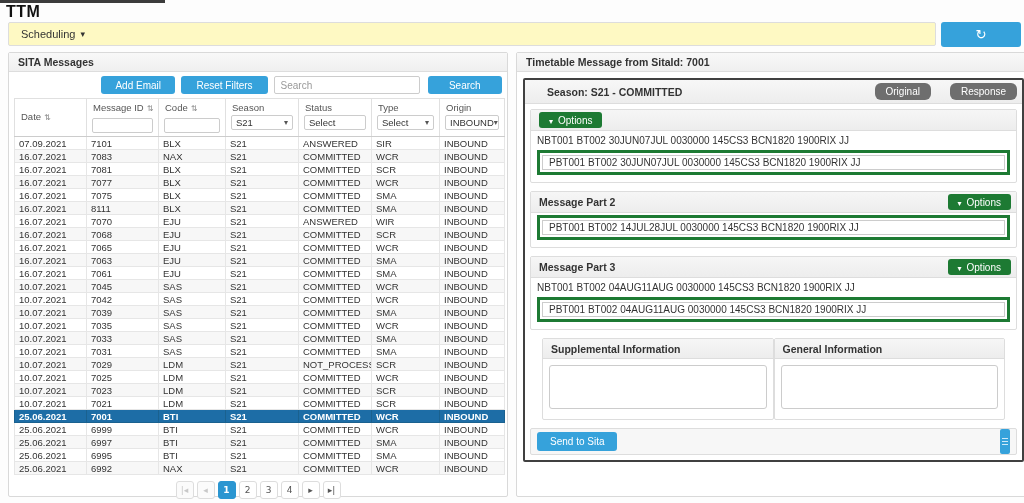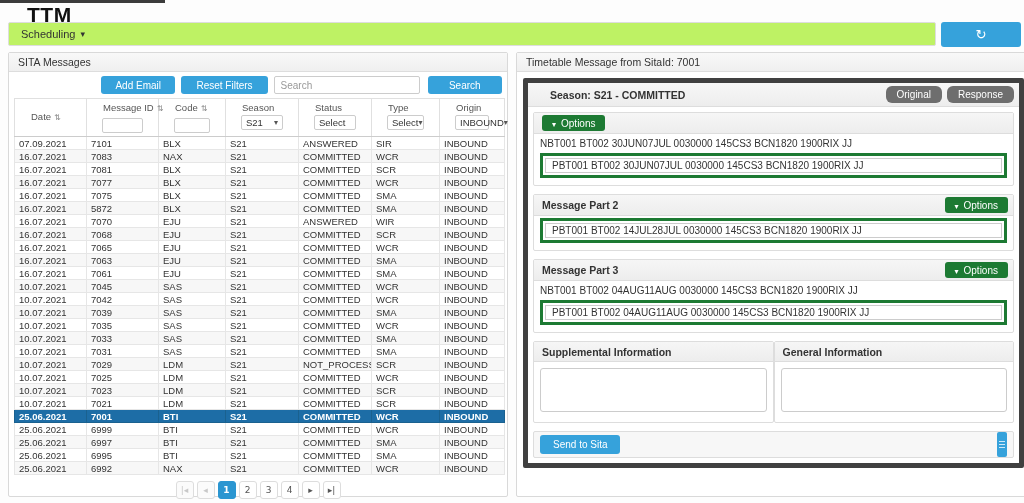--- a/index.html
+++ b/index.html
@@ -2,60 +2,60 @@
 <html><head>
 <meta charset="utf-8">
 <style>
   * { box-sizing: border-box; margin: 0; padding: 0; }
   html,body { width:1024px; height:503px; }
   body {
     font-family: "Liberation Sans", sans-serif;
     background:#fdfdfd; color:#333; overflow:hidden; position:relative;
   }
   .top-strip { position:absolute; left:0; top:0; width:165px; height:3px; background:#3c3c3c; }
-  .app-title { position:absolute; left:27px; top:3px; font-size:21px; font-weight:bold; color:#111; letter-spacing:.5px; }
+  .app-title { position:absolute; left:6px; top:3px; font-size:16px; font-weight:bold; color:#111; letter-spacing:.5px; }
   .nav-bar {
     position:absolute; left:8px; top:22px; width:928px; height:24px;
-    background:#bef264; border:1px solid #ddd; border-radius:2px;
+    background:#fef9c3; border:1px solid #ddd; border-radius:2px;
     display:flex; align-items:center; padding:0 12px; font-size:11px; color:#333; cursor:pointer;
   }
   .nav-bar .caret { font-size:9px; margin-left:5px; color:#333; }
   .refresh-btn {
     position:absolute; left:941px; top:22px; width:80px; height:25px;
     background:#36a2db; border:none; border-radius:3px; color:#fff; font-size:13px; cursor:pointer;
     display:flex; align-items:center; justify-content:center; font-family:"DejaVu Sans",sans-serif;
   }
   .panel {
     position:absolute; top:52px; background:#fff; border:1px solid #d9d9d9; border-radius:2px;
     height:445px; display:flex; flex-direction:column;
   }
   .panel-left  { left:8px;  width:500px; }
   .panel-right { left:516px; width:515px; }
   .panel-header {
     height:19px; background:linear-gradient(#f8f8f8,#efefef); border-bottom:1px solid #ddd;
-    font-size:10.5px; font-weight:normal; color:#333; display:flex; align-items:center; padding:0 9px; flex:none;
+    font-size:10.5px; font-weight:bold; color:#333; display:flex; align-items:center; padding:0 9px; flex:none;
   }
   
   .toolbar { display:flex; align-items:center; padding:4px 5px 4px 92px; gap:6px; flex:none; }
   .btn-blue {
     background:#36a2db; color:#fff; border:none; border-radius:3px;
     font-size:10px; font-family:"Liberation Sans",sans-serif; height:18px; cursor:pointer; padding:0 10px;
   }
   .btn-add { width:76px; } .btn-reset { width:88px; } .btn-search { width:76px; margin-left:2px; }
   .search-input {
     flex:1; height:18px; border:1px solid #ccc; border-radius:2px; font-size:10px; padding:0 6px; color:#333;
     font-family:"Liberation Sans",sans-serif;
   }
   .search-input::placeholder { color:#999; }
   
   table { border-collapse:collapse; margin:0 5px; width:490px; table-layout:fixed; flex:none; }
   col.c0{width:72px} col.c1{width:72px} col.c2{width:67px} col.c3{width:73px} col.c4{width:73px} col.c5{width:68px} col.c6{width:65px}
   th {
     border:1px solid #e0e0e0; border-bottom:1px solid #ccc; background:#fff;
-    vertical-align:top; padding:2px 15px 3px; text-align:left; font-weight:normal;
+    vertical-align:top; padding:2px 5px 3px; text-align:left; font-weight:normal;
   }
   .col-label { font-size:9.5px; color:#555; white-space:nowrap; padding:1px 1px 2px; }
   .sort-icon { font-family:"DejaVu Sans",sans-serif; font-size:8px; color:#888; margin-left:3px; }
   .filter-box {
     height:15px; border:1px solid #ccc; border-radius:2px; background:#fff;
     font-size:9.5px; color:#333; display:flex; align-items:center; padding:0 4px; justify-content:space-between;
   }
   .filter-box .caret { font-size:8px; color:#555; }
   .filter-input { width:100%; height:15px; border:1px solid #ccc; border-radius:2px; font-size:9.5px; padding:0 4px; }
   td {
@@ -70,50 +70,50 @@
   .paginator { display:flex; justify-content:center; align-items:center; gap:3px; padding:6px 0; flex:none; }
   .page-btn {
     min-width:18px; height:18px; border:1px solid #ddd; background:#fff; border-radius:3px;
     font-size:9px; color:#555; display:flex; align-items:center; justify-content:center; cursor:pointer; padding:0 4px;
     font-family:"DejaVu Sans",sans-serif;
   }
   .page-btn.disabled { color:#c8c8c8; background:#fbfbfb; cursor:default; }
   .page-btn.active { background:#2b96d1; border-color:#2b96d1; color:#fff; font-weight:bold; }
   
   .right-body { padding:6px; flex:1; display:flex; flex-direction:column; }
-  .season-wrapper { border:5px solid #404040; border-radius:2px; }
+  .season-wrapper { border:2px solid #404040; border-radius:2px; }
   .season-bar {
     height:24px; background:linear-gradient(#f7f7f7,#ededed); border-bottom:1px solid #ddd;
     display:flex; align-items:center; padding:0 5px 0 22px;
   }
   .season-title { font-size:10.5px; font-weight:bold; color:#333; }
   .season-bar .spacer { flex:1; }
   .btn-gray {
     background:#6e6e6e; color:#fff; border:none; border-radius:6px; height:17px;
-    font-size:10px; padding:0 11px; margin-left:5px; cursor:pointer; font-family:"Liberation Sans",sans-serif;text-align:right;
+    font-size:10px; padding:0 11px; margin-left:19px; cursor:pointer; font-family:"Liberation Sans",sans-serif;text-align:right;
   }
   .season-body { padding:5px; }
   .part-card { border:1px solid #ddd; border-radius:2px; margin-bottom:8px; background:#fff; }
   .part-header {
     height:21px; background:linear-gradient(#f6f6f6,#ededed); border-bottom:1px solid #ddd;
     display:flex; align-items:center; padding:0 5px 0 8px;
   }
   .part-title { font-size:10.5px; font-weight:bold; color:#333; flex:1; }
   .btn-options {
     background:#1d7a33; color:#fff; border:none; border-radius:3px; height:16px;
     font-size:10px; padding:0 10px; cursor:pointer; font-family:"Liberation Sans",sans-serif;
   }
   .btn-options .caret { font-size:8px; margin-right:5px; }
   .part-line { font-size:10px; color:#333; padding:4px 6px 2px; white-space:nowrap; }
   .green-box { margin:2px 6px 7px; border:3px solid #1d7a33; background:#fff; padding:2px; }
   .green-inner {
     border:1px solid #ccc; font-size:10px; color:#333; padding:1px 6px; width:100%;
     font-family:"Liberation Sans",sans-serif; white-space:nowrap;
   }
-  .info-row { display:flex; gap:0; margin:3px 0 0; }
+  .info-row { display:flex; gap:0; margin:3px 12px 0; }
   .info-panel { flex:1; border:1px solid #ddd; border-radius:2px; background:#fff; }
   .info-header {
     height:20px; background:linear-gradient(#f6f6f6,#ededed); border-bottom:1px solid #ddd;
     display:flex; align-items:center; padding:0 8px; font-size:10.5px; font-weight:bold; color:#333;
   }
   .info-body { padding:6px; }
   .info-textarea {
     width:100%; height:44px; border:1px solid #ccc; border-radius:3px; resize:none;
     font-family:"Liberation Sans",sans-serif; font-size:10px; padding:3px;
   }
@@ -240,21 +240,21 @@
           <td>16.07.2021</td>
           <td>7075</td>
           <td>BLX</td>
           <td>S21</td>
           <td>COMMITTED</td>
           <td>SMA</td>
           <td>INBOUND</td>
         </tr>
         <tr>
           <td>16.07.2021</td>
-          <td>5872</td>
+          <td>8111</td>
           <td>BLX</td>
           <td>S21</td>
           <td>COMMITTED</td>
           <td>SMA</td>
           <td>INBOUND</td>
         </tr>
         <tr>
           <td>16.07.2021</td>
           <td>7070</td>
           <td>EJU</td>

